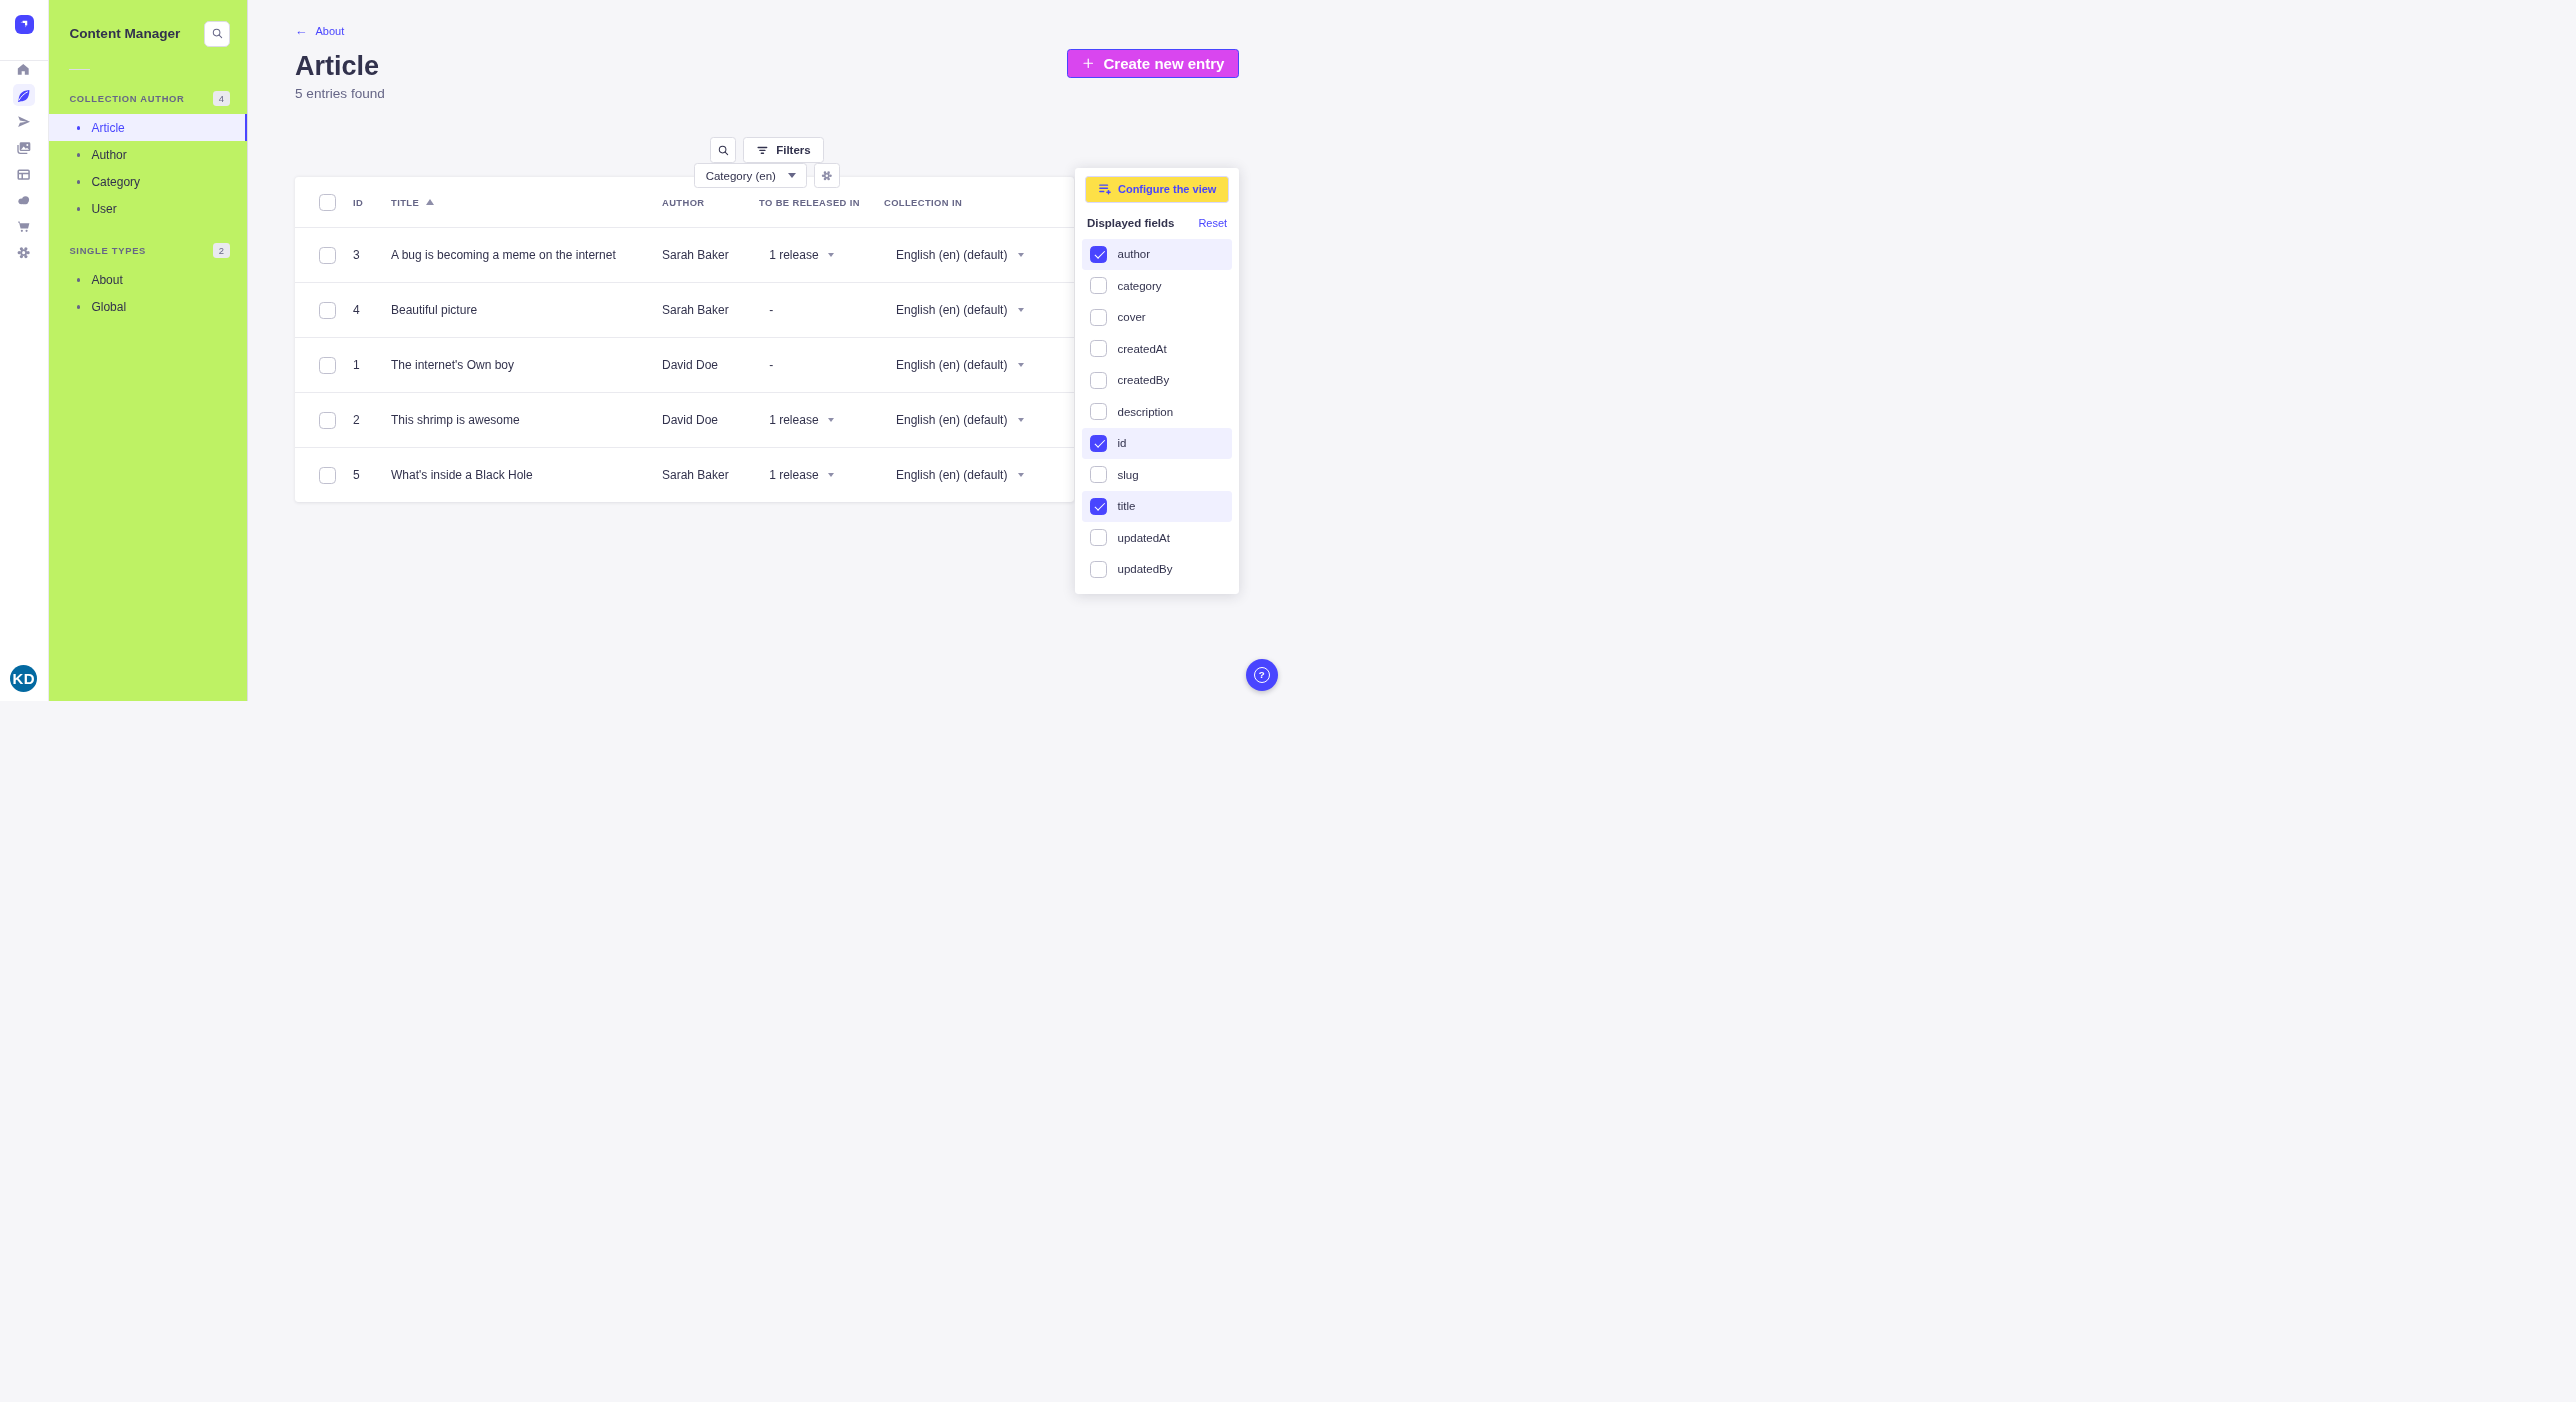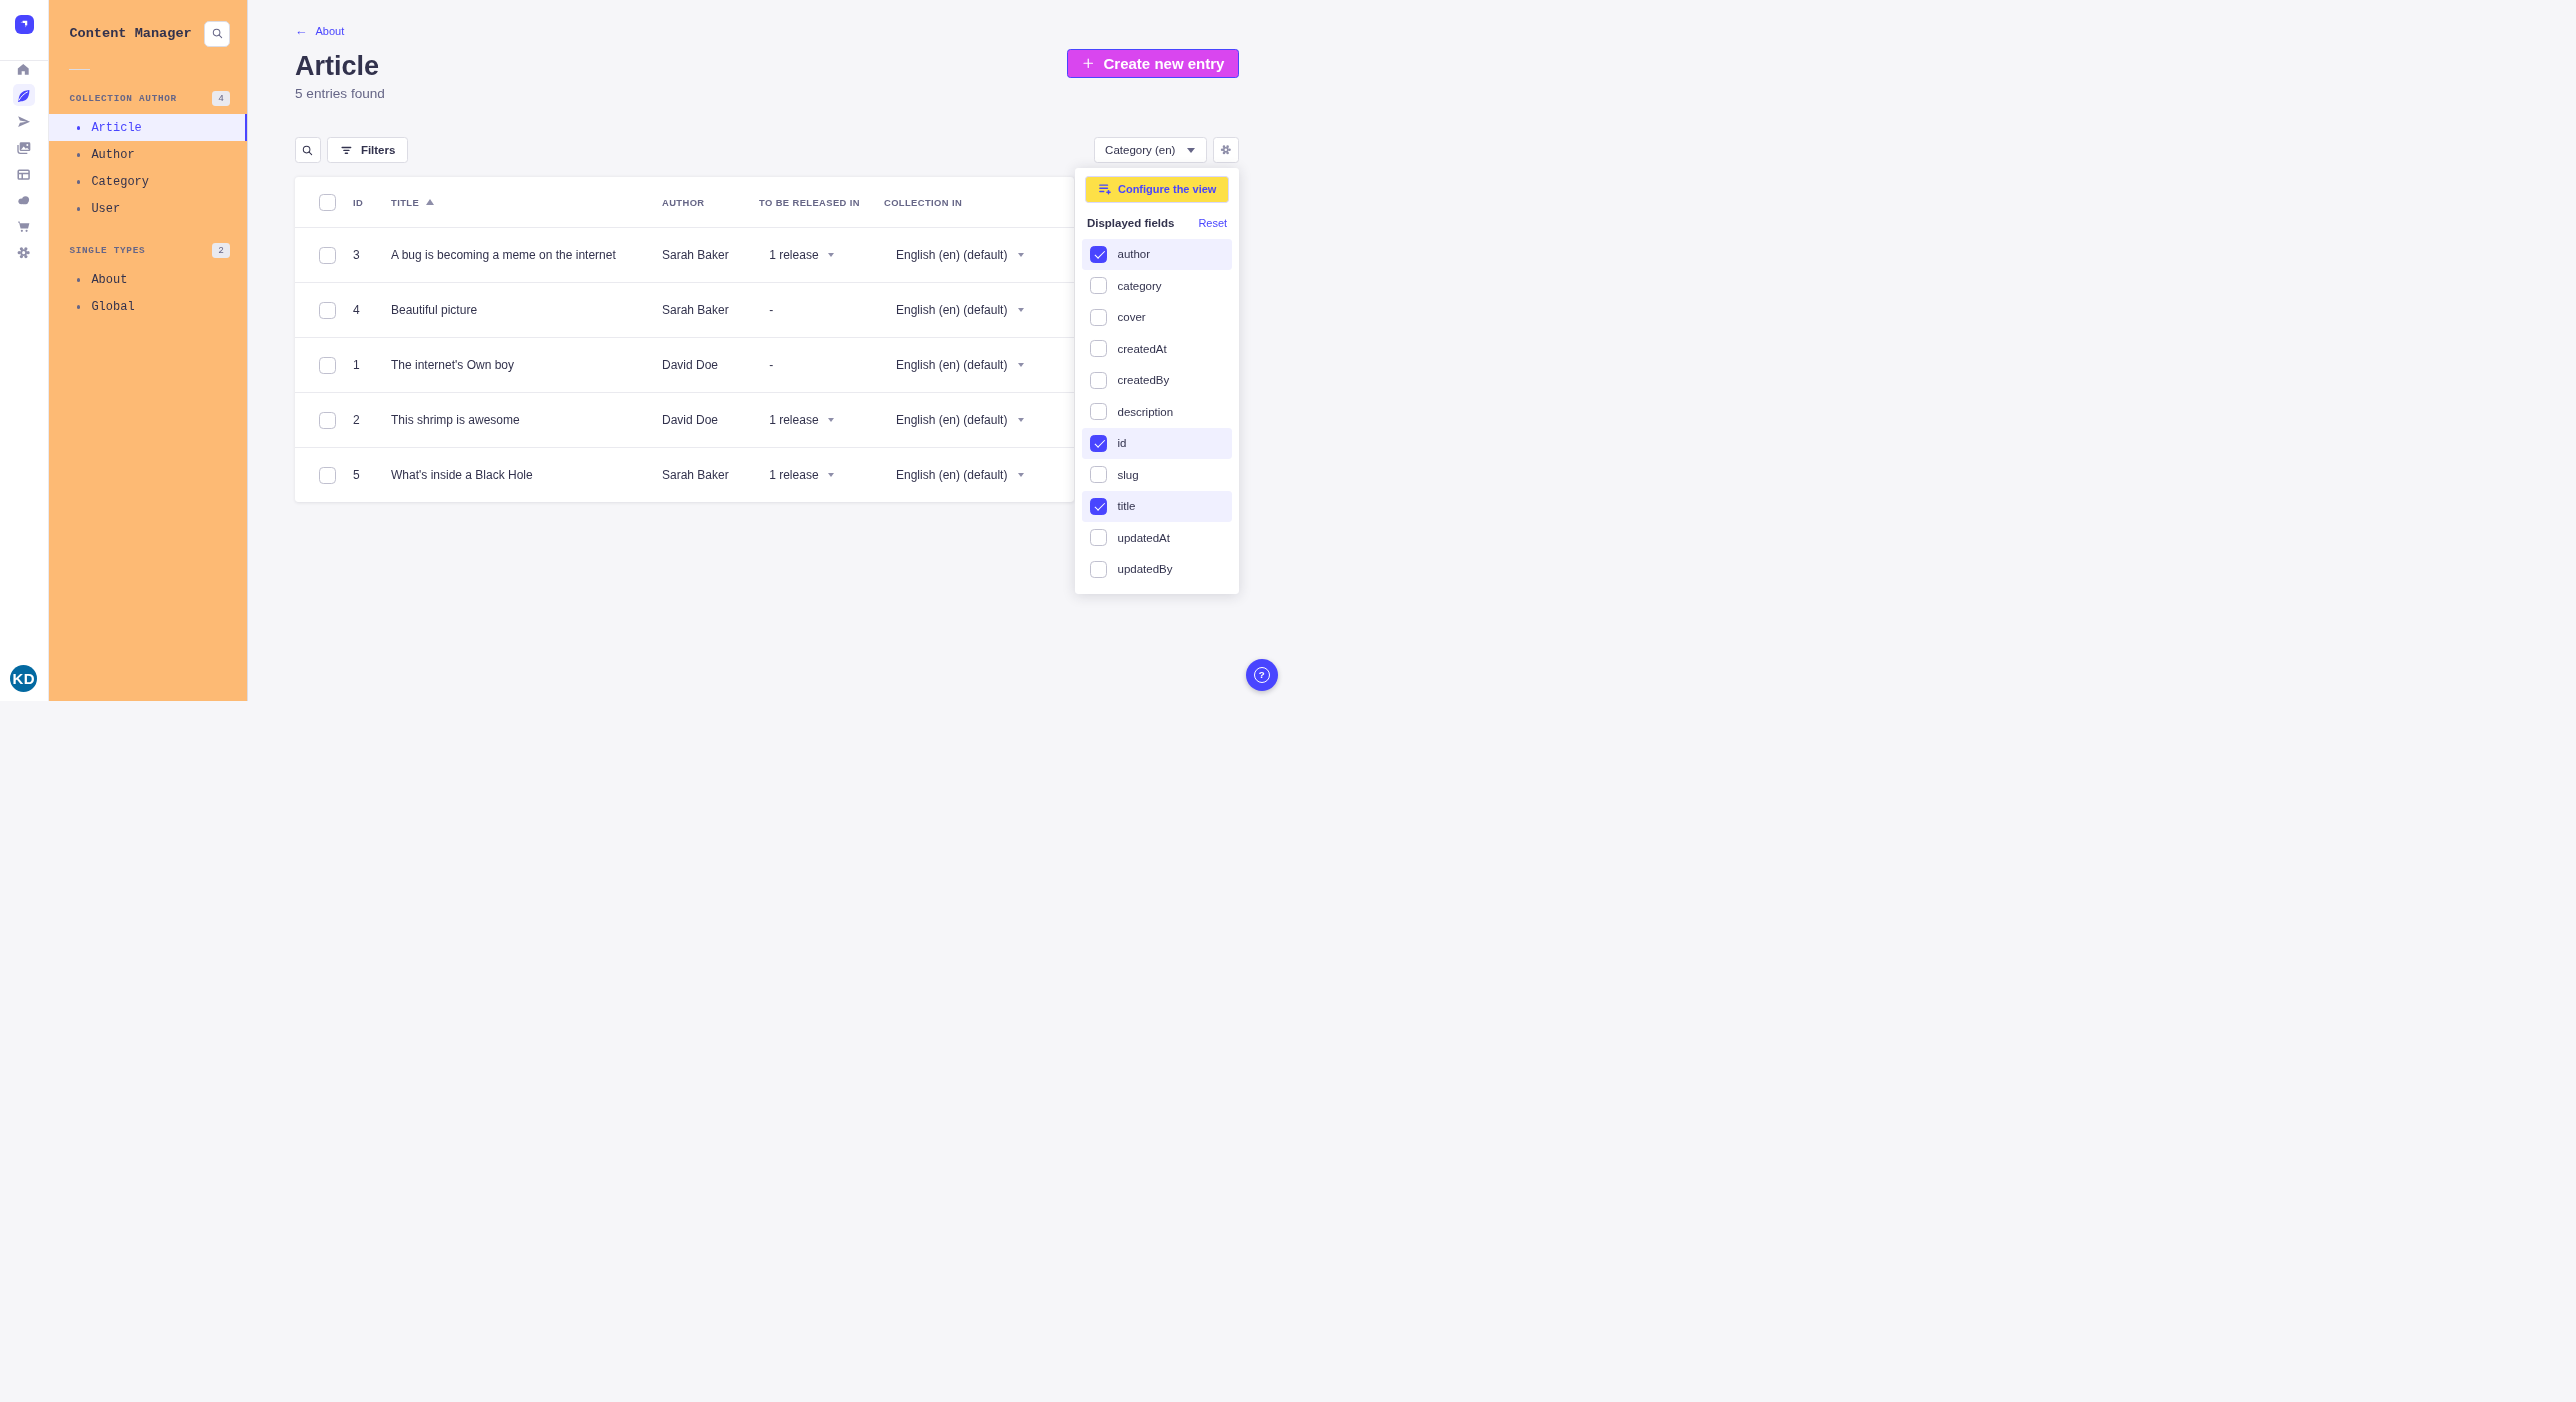--- a/index.html
+++ b/index.html
@@ -10,21 +10,21 @@
   
   .rail { position:absolute; left:0; top:0; bottom:0; width:49px; background:#ffffff; border-right:0.9px solid #eaeaef; z-index:3; }
   .rail-logo { position:absolute; left:14.5px; top:14.5px; width:19.6px; height:19.6px; border-radius:6px; background:#4945ff; display:flex; align-items:center; justify-content:center; cursor:pointer; }
   .rail-divider { position:absolute; left:0; top:60px; width:48px; height:0.9px; background:#eaeaef; }
   .rail-nav { position:absolute; top:58px; left:0; right:0.9px; display:flex; flex-direction:column; align-items:center; gap:4.3px; }
   .rail-btn { width:22px; height:22px; border-radius:5.1px; display:flex; align-items:center; justify-content:center; color:#8e8ea9; cursor:pointer; }
   .rail-btn.active { background:#f0f0ff; color:#4945ff; }
   .rail-avatar { position:absolute; left:10.2px; bottom:9.4px; width:27px; height:27px; border-radius:50%; background:#0369a1; color:#fff; font-size:15px; font-weight:bold; letter-spacing:0.3px; display:flex; align-items:center; justify-content:center; cursor:pointer; }
 
   
-  .subnav { position:absolute; left:49px; top:0; bottom:0; width:199px; background:#fdba74; border-right:0.9px solid #dcdce4; z-index:2;font-family:Liberation Mono, monospace; }
+  .subnav { position:absolute; left:49px; top:0; bottom:0; width:199px; background:#bef264; border-right:0.9px solid #dcdce4; z-index:2; }
   .subnav-header { display:flex; align-items:center; justify-content:space-between; padding:21px 17px 0 20.4px; }
   .subnav-title { font-size:13.6px; font-weight:bold; color:#32324d; }
   .subnav-search { width:25.6px; height:25.6px; border-radius:5.1px; background:#fff; border:0.9px solid #dcdce4; display:flex; align-items:center; justify-content:center; color:#666687; cursor:pointer; }
   .subnav-divider { margin:22px 0 0 20.4px; width:20.4px; height:1.7px; background:#dcdce4; }
   .subnav-section { margin-top:20.4px; }
   .section-head { display:flex; align-items:center; justify-content:space-between; padding:0 17px 0 20.4px; height:15.3px; }
   .section-label { font-size:9.4px; font-weight:bold; letter-spacing:0.7px; color:#666687; }
   .section-badge { background:#eaeaef; border-radius:3.4px; font-size:9.4px; color:#666687; padding:1.7px 6px; }
   .section-items { margin-top:8.5px; }
   .subnav-item { height:27px; display:flex; align-items:center; padding-left:28px; gap:11px; cursor:pointer; }
@@ -37,21 +37,21 @@
   
   .content { position:absolute; left:248px; right:0; top:0; bottom:0; padding:24px 49px 0 47px; }
   .back-row { display:flex; align-items:center; gap:7.7px; height:13.6px; color:#4945ff; cursor:pointer; width:max-content; }
   .back-arrow { font-size:12.8px; line-height:12px; }
   .back-label { font-size:11px; }
   .title-row { margin-top:11px; display:flex; justify-content:space-between; align-items:flex-start; }
   .page-title { font-size:27px; line-height:34px; font-weight:bold; color:#32324d; }
   .page-subtitle { margin-top:1.7px; font-size:13.6px; line-height:19px; color:#666687; }
   .create-btn { height:29px; padding:0 13.6px; background:#d946ef; border:0.9px solid #4945ff; border-radius:3.4px; color:#fff; font-size:15px; font-weight:bold; display:flex; align-items:center; gap:7.7px; cursor:pointer; font-family:inherit; }
 
-  .toolbar { margin-top:34px; display:flex; justify-content:space-between; align-items:center; height:25.6px; }
+  .toolbar { margin-top:34px; display:flex; justify-content:space-between; align-items:center; height:25.6px;flex-direction:column; }
   .toolbar-left, .toolbar-right { display:flex; align-items:center; gap:6.8px; }
   .icon-btn { width:25.6px; height:25.6px; border-radius:3.4px; background:#fff; border:0.9px solid #dcdce4; display:flex; align-items:center; justify-content:center; color:#32324d; cursor:pointer; }
   .filters-btn { height:25.6px; padding:0 12px; border-radius:3.4px; background:#fff; border:0.9px solid #dcdce4; display:flex; align-items:center; gap:7.7px; font-size:11.5px; font-weight:bold; color:#32324d; cursor:pointer; font-family:inherit; }
   .locale-select { height:25.6px; padding:0 10.2px; border-radius:3.4px; background:#fff; border:0.9px solid #dcdce4; display:flex; align-items:center; gap:12px; font-size:11.5px; color:#32324d; cursor:pointer; }
   .caret { width:0; height:0; border-left:4.3px solid transparent; border-right:4.3px solid transparent; border-top:5.1px solid #666687; }
   .caret.sm { border-left-width:3.8px; border-right-width:3.8px; border-top-width:4.7px; border-top-color:#8e8ea9; }
   .sort-asc { width:0; height:0; border-left:4.7px solid transparent; border-right:4.7px solid transparent; border-bottom:6px solid #8e8ea9; }
 
   
   .table-card { margin-top:14.5px; width:779px; background:#fff; border-radius:3.4px; box-shadow:0 0.9px 3.4px rgba(33,33,52,.1); }

